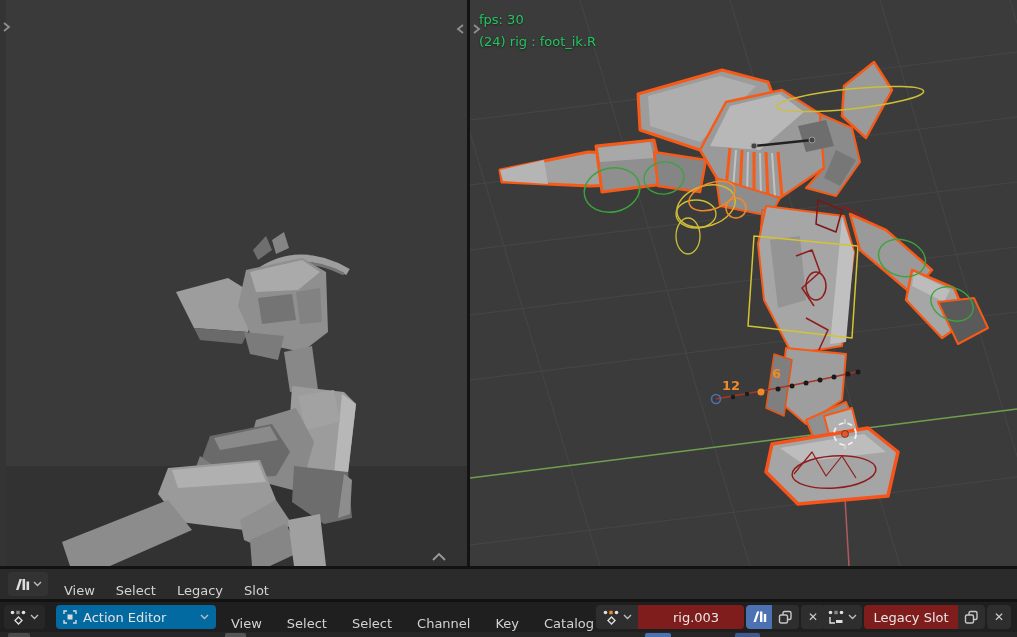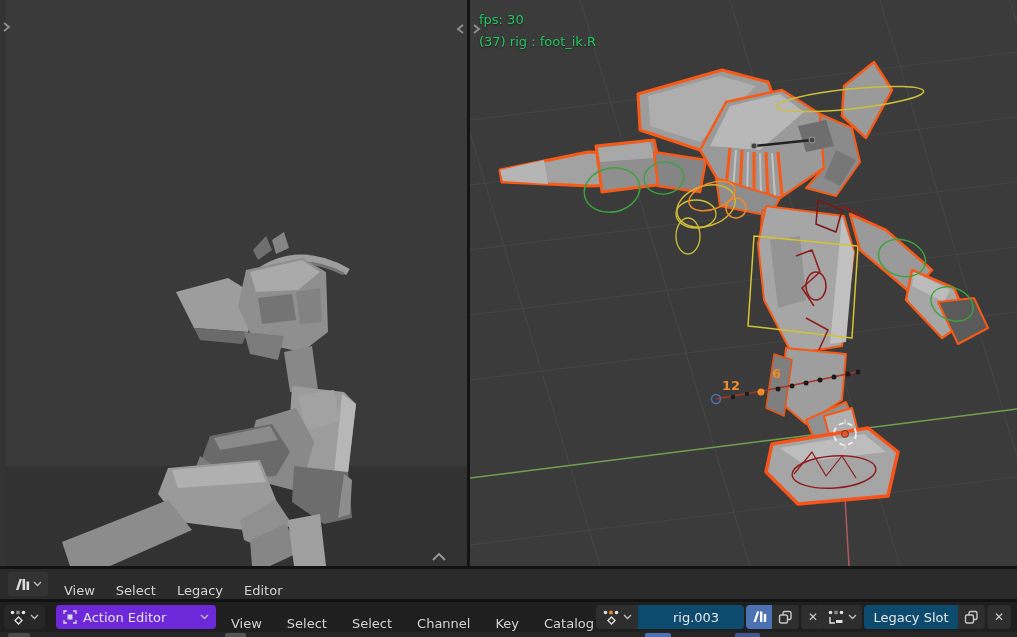--- a/index.html
+++ b/index.html
@@ -23,28 +23,28 @@
   .hdr{position:relative;width:1017px;}
   .asset-hdr{height:30px;background:#2b2b2b;}
   .dope-hdr{height:30px;background:#1f1f1f;}
   .sliver{position:relative;height:5px;background:#262626;}
   .frag{position:absolute;top:1px;height:4px;border-radius:2px 2px 0 0;}
   .menu-row{position:absolute;top:0;height:42px;display:flex;align-items:center;}
   .menu-item{color:#d3d3d3;font-size:13px;padding:4px 2px;cursor:default;white-space:nowrap;}
   .ed-btn{position:absolute;top:3px;height:24px;display:flex;align-items:center;gap:3px;
           padding:0 6px;border-radius:4px;background:#333333;}
   .dd{position:absolute;top:3px;height:24px;display:flex;align-items:center;gap:6px;
-      background:#6d28d9;border-radius:4px;padding:0 7px;color:#e2e2e2;font-size:13px;}
+      background:#0369a1;border-radius:4px;padding:0 7px;color:#e2e2e2;font-size:13px;}
   .dd .grow{flex:1;}
   .widget-group{position:absolute;top:3px;height:24px;display:flex;align-items:stretch;}
   .seg{display:flex;align-items:center;justify-content:center;background:#2e2e2e;}
   .seg.first{border-radius:4px 0 0 4px;}
   .seg.last{border-radius:0 4px 4px 0;}
   .seg.solo{border-radius:4px;}
-  .name-field{background:#0c4a6e;color:#e8e8e8;font-size:13px;display:flex;align-items:center;}
+  .name-field{background:#7f1d1d;color:#e8e8e8;font-size:13px;display:flex;align-items:center;}
   .blue{background:#4d72b3;}
   .xglyph{color:#cfcfcf;font-size:12px;line-height:1;}
   .gap2{width:2px;background:transparent;}
   svg.ic{display:block;}
 </style>
 </head>
 <body>
 
 <div class="stage">
 
@@ -225,21 +225,21 @@
           <circle cx="858" cy="372" r="2.5"></circle>
         </g>
         <circle cx="761" cy="392" r="3.5" fill="#f08a28"></circle>
         <circle cx="716" cy="399" r="4.5" fill="none" stroke="#4a6fb3" stroke-width="1.6"></circle>
         <text x="722" y="390" fill="#f08a28" font-size="13" font-weight="bold">12</text>
         <text x="772" y="378" fill="#f08a28" font-size="13" font-weight="bold">6</text>
       </g>
     </svg>
 
     <div class="overlay-text fps">fps: 30</div>
-    <div class="overlay-text active-item">(37) rig : foot_ik.R</div>
+    <div class="overlay-text active-item">(24) rig : foot_ik.R</div>
     <svg class="edge-chev" style="left:1px;top:22px;" width="10" height="14">
       <polyline points="3,3 8,7 3,11" fill="none" stroke="#8f8f8f" stroke-width="1.8"></polyline>
     </svg>
   </div>
 
   <div class="bottom">
     <div class="hdiv"></div>
 
     <div class="hdr asset-hdr">
       <div class="ed-btn" style="left:8px;">
@@ -249,21 +249,21 @@
           <rect x="12.5" y="4.5" width="2.6" height="8.5" fill="#dedede"></rect>
         </svg>
         <svg class="ic" width="9" height="6">
           <polyline points="1,1 4.5,4.5 8,1" fill="none" stroke="#bdbdbd" stroke-width="1.4"></polyline>
         </svg>
       </div>
       <div class="menu-row" style="left:62px;gap:17px;">
         <span class="menu-item">View</span>
         <span class="menu-item">Select</span>
         <span class="menu-item">Legacy</span>
-        <span class="menu-item">Editor</span>
+        <span class="menu-item">Slot</span>
       </div>
     </div>
 
     <div class="hdiv"></div>
 
     <div class="hdr dope-hdr">
       <div class="ed-btn" style="left:4px;background:#272727;">
         <svg class="ic" width="17" height="15">
           <circle cx="2.5" cy="2.5" r="1.8" fill="#e0e0e0"></circle>
           <rect x="6.3" y="0.8" width="3.4" height="3.4" fill="#8a8a8a"></rect>

